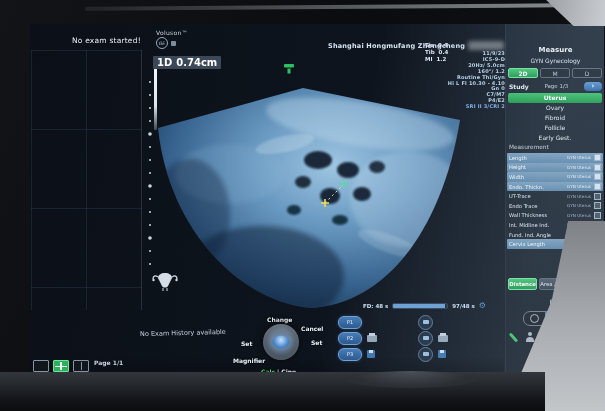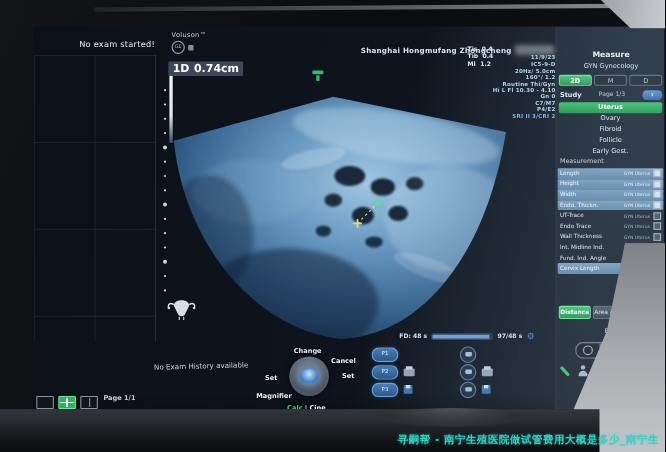--- a/index.html
+++ b/index.html
@@ -447,14 +447,13 @@
         <span class="globe-icon"></span>
       </div>
     </div>
   </div>
 
   <div class="abs top-edge"></div>
   <div class="abs wedge-tr"></div>
   <div class="abs wedge-br"></div>
   <div class="abs bottom-bezel"></div>
   <div class="abs stand"></div>
-  <div class="abs watermark">寻嗣帮 - 南宁生殖医院做试管费用大概是多少_南宁生</div>
 </div>
 
 </body></html>

